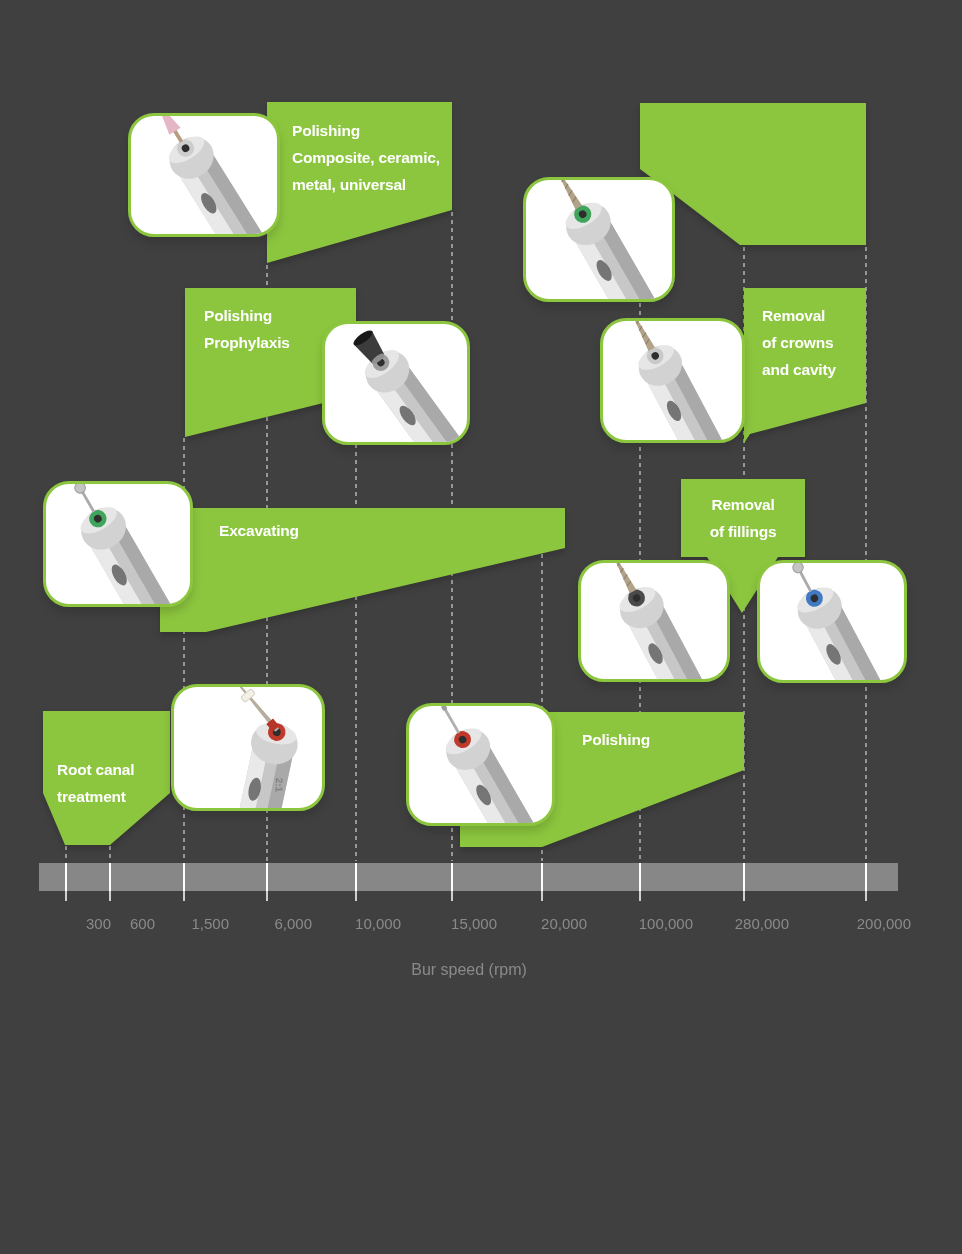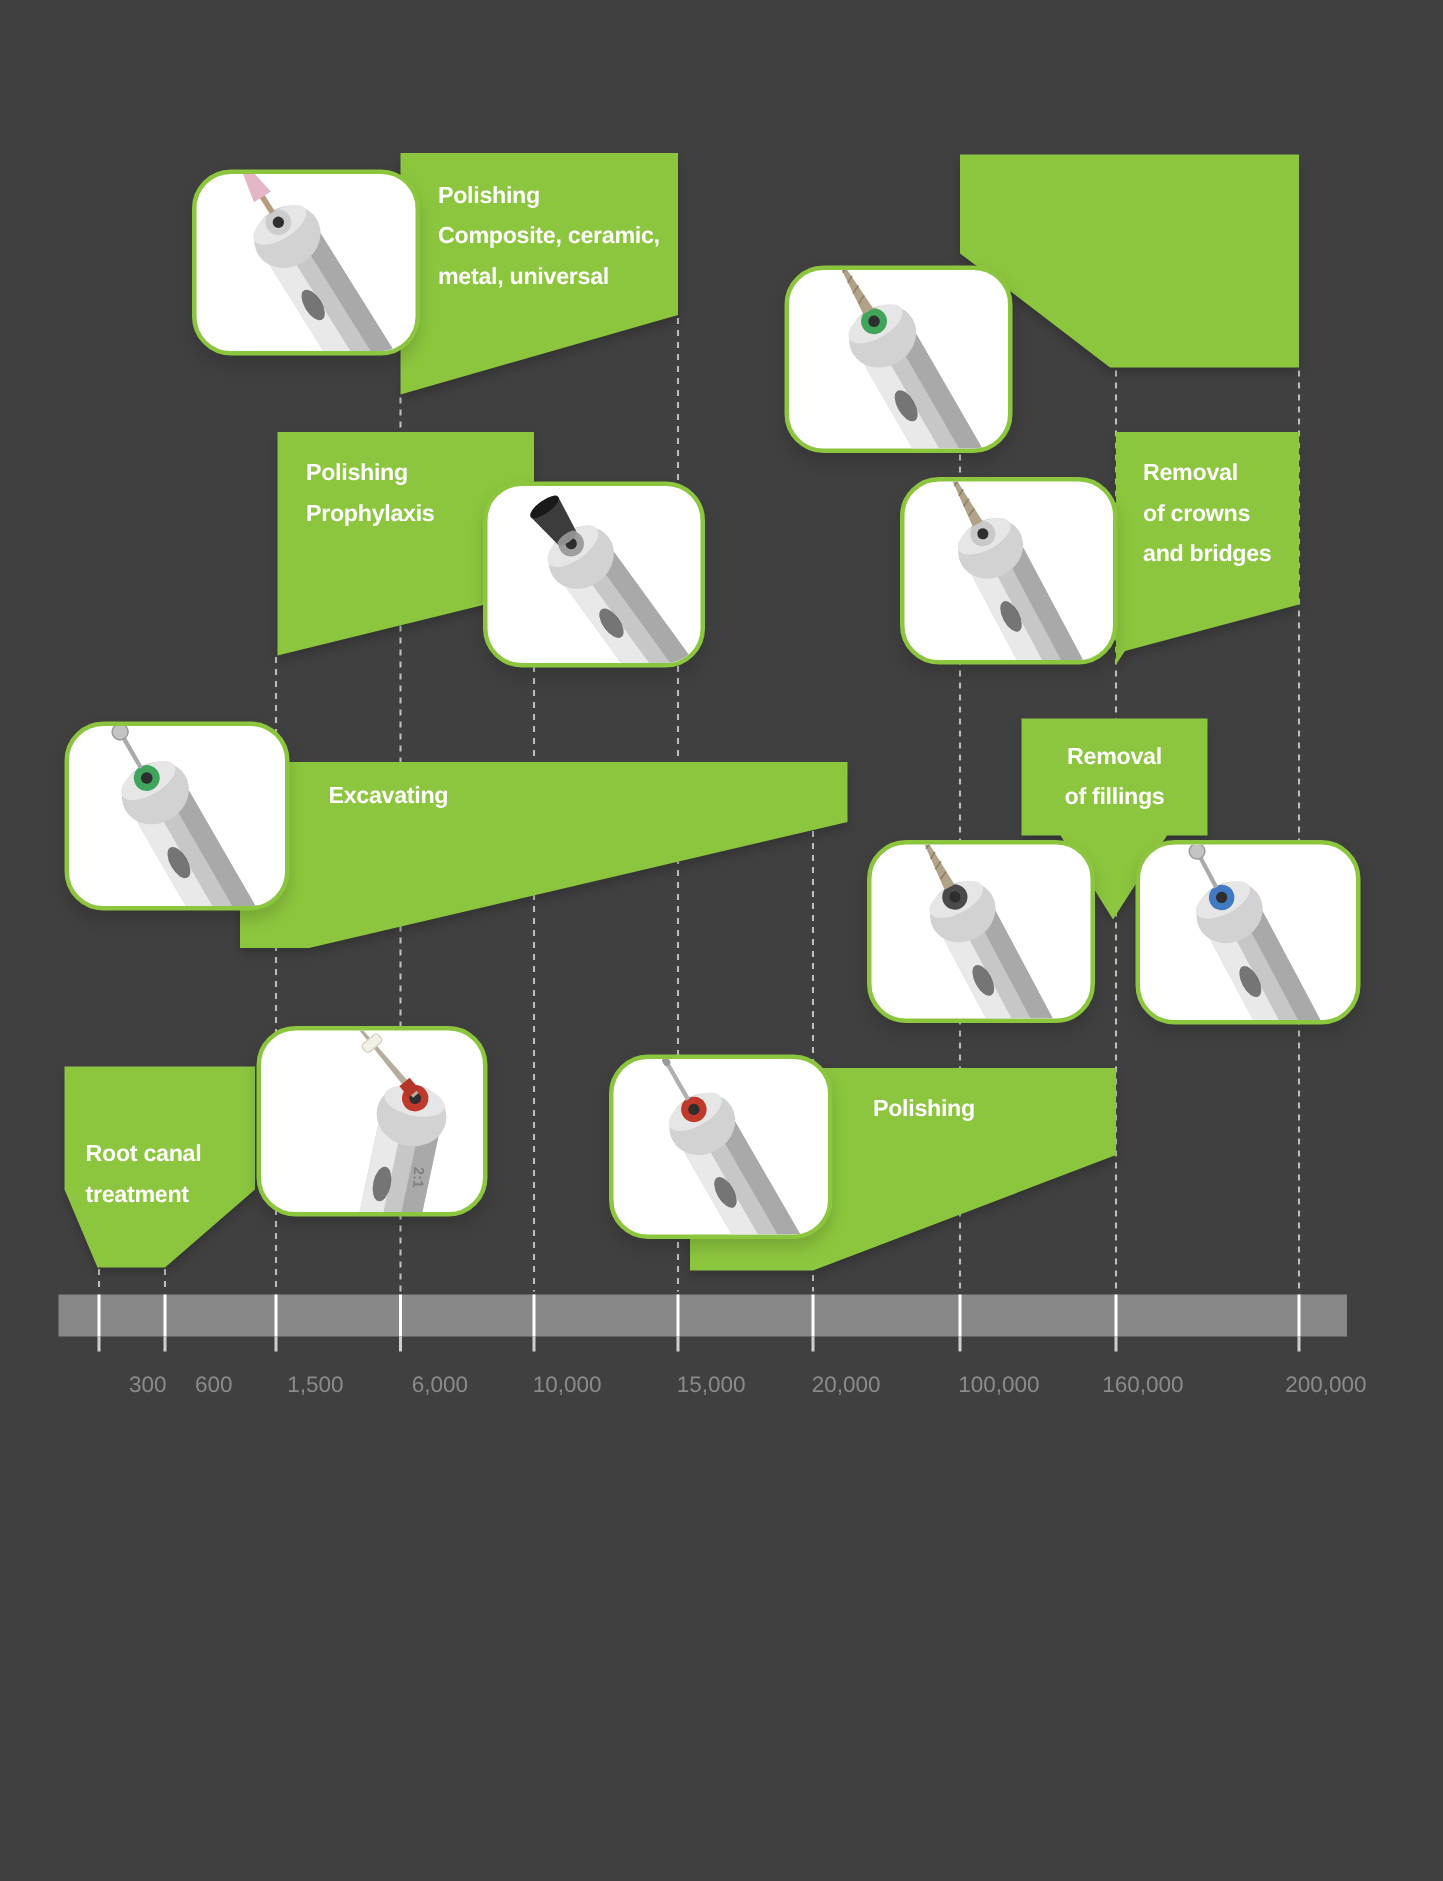--- a/index.html
+++ b/index.html
@@ -95,21 +95,21 @@
     <span>Composite, ceramic,</span>
     <span>metal, universal</span>
   </div>
   <div class="label" style="left:204px;top:302px;">
     <span>Polishing</span>
     <span>Prophylaxis</span>
   </div>
   <div class="label" style="left:762px;top:302px;">
     <span>Removal</span>
     <span>of crowns</span>
-    <span>and bridges</span>
+    <span>and cavity</span>
   </div>
   <div class="label" style="left:219px;top:517px;">
     <span>Excavating</span>
   </div>
   <div class="label" style="left:681px;top:491px;width:124px;text-align:center;">
     <span>Removal</span>
     <span>of fillings</span>
   </div>
   <div class="label" style="left:57px;top:756px;">
     <span>Root canal</span>
@@ -260,16 +260,17 @@
       </svg></div>
 
   <div class="tick" style="left:21px;">300</div>
   <div class="tick" style="left:65px;">600</div>
   <div class="tick" style="left:139px;">1,500</div>
   <div class="tick" style="left:222px;">6,000</div>
   <div class="tick" style="left:311px;">10,000</div>
   <div class="tick" style="left:407px;">15,000</div>
   <div class="tick" style="left:497px;">20,000</div>
   <div class="tick" style="left:603px;">100,000</div>
-  <div class="tick" style="left:699px;">160,000</div>
+  <div class="tick" style="left:699px;">280,000</div>
   <div class="tick" style="left:821px;">200,000</div>
 
+  <div class="axis-title">Bur speed (rpm)</div>
 </div>
 
 </body></html>

